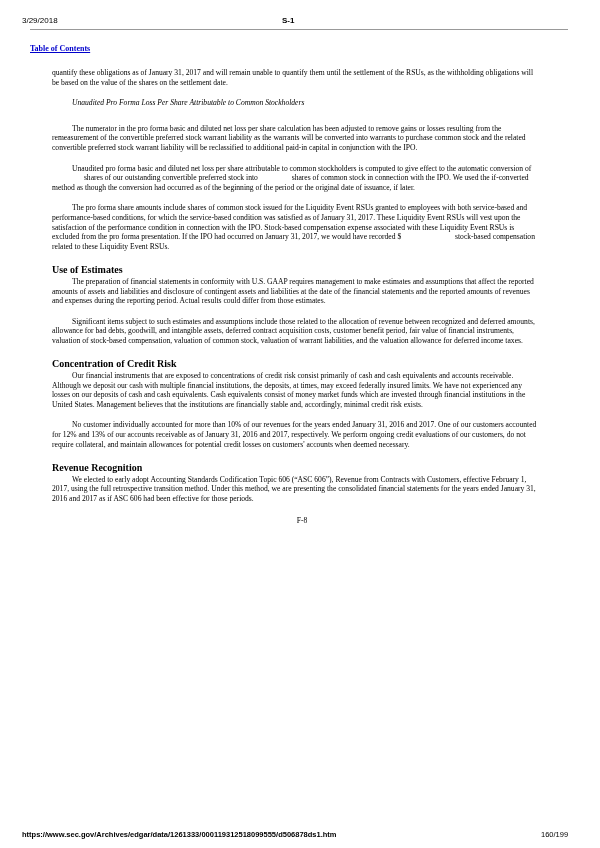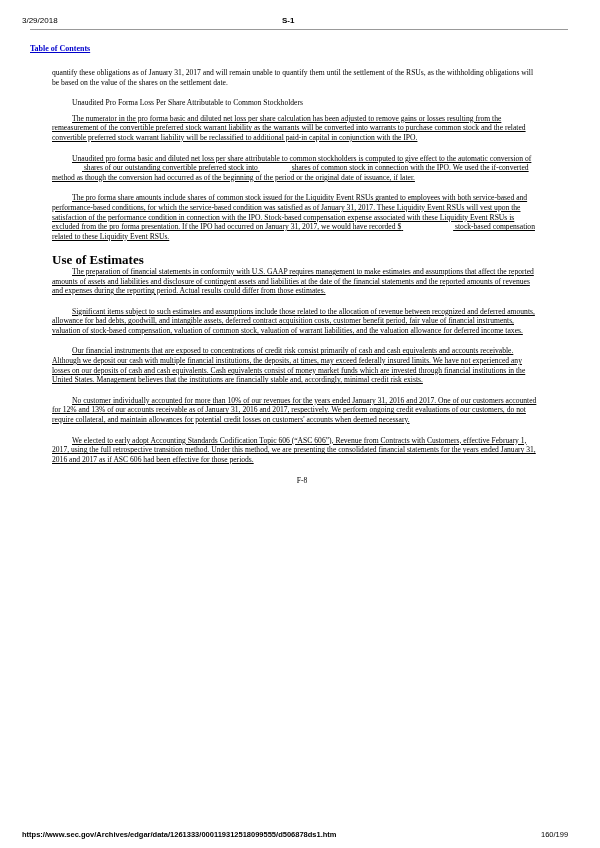--- a/index.html
+++ b/index.html
@@ -4,23 +4,23 @@
   <style>
     html, body { margin: 0; padding: 0; background: #ffffff; }
     body { width: 600px; height: 848px; position: relative; overflow: hidden; color: #000; }
     .header { position: absolute; top: 0; left: 0; width: 492px; height: 30px; font-family: "Liberation Sans", sans-serif; font-size: 8px; }
     .header .date { position: absolute; left: 22px; top: 16px; }
     .header .title { position: absolute; left: 282px; top: 16px; font-weight: bold; }
     .hr { position: absolute; left: 30px; top: 29px; width: 538px; height: 1px; background: #999; }
     .toc { position: absolute; left: 30px; top: 44px; font-family: Liberation Serif, serif; font-size: 8px; font-weight: bold; color: #0000cc; text-decoration: underline; cursor: pointer; }
     .content { position: absolute; left: 52px; top: 68px; width: 500px; font-family: "Liberation Serif", serif; font-size: 7.6px; line-height: 9.6px; }
     .content p { margin: 0 12px 11px 0; text-align: left; }
-    .content p.indent { text-indent: 20px; text-decoration: underline; }
-    .content p.italic-head { margin: 3px 0 6px 20px; }
-    .content h4 { font-size: 13px; font-weight: bold; margin: 14px 0 2px 0; }
+    .content p.indent { text-indent: 20px; }
+    .content p.italic-head { font-style: italic; margin: 3px 0 16px 20px; }
+    .content h4 { font-size: 10px; font-weight: bold; margin: 14px 0 2px 0; }
     .pagenum { text-align: center; margin-top: 12px; }
     .gap { display: inline-block; width: 30px; }
     .footer { position: absolute; left: 0; top: 824px; width: 600px; font-family: "Liberation Sans", sans-serif; font-size: 7.5px; }
     .footer .url { position: absolute; left: 22px; top: 6px; font-weight: bold; }
     .footer .pages { position: absolute; left: 541px; top: 6px; }
   </style>
 </head>
 <body>
 
 <div class="header">
@@ -45,23 +45,25 @@
   <p class="indent">
     <span>The pro forma share amounts include shares of common stock issued for the Liquidity Event RSUs granted to employees with both service-based and performance-based conditions, for which the service-based condition was satisfied as of January 31, 2017. These Liquidity Event RSUs will vest upon the satisfaction of the performance condition in connection with the IPO. Stock-based compensation expense associated with these Liquidity Event RSUs is excluded from the pro forma presentation. If the IPO had occurred on January 31, 2017, we would have recorded $</span>
     <span class="gap" style="width:50px"></span>
     <span>stock-based compensation related to these Liquidity Event RSUs.</span>
   </p>
 
   <h4>Use of Estimates</h4>
   <p class="indent">The preparation of financial statements in conformity with U.S. GAAP requires management to make estimates and assumptions that affect the reported amounts of assets and liabilities and disclosure of contingent assets and liabilities at the date of the financial statements and the reported amounts of revenues and expenses during the reporting period. Actual results could differ from those estimates.</p>
   <p class="indent">Significant items subject to such estimates and assumptions include those related to the allocation of revenue between recognized and deferred amounts, allowance for bad debts, goodwill, and intangible assets, deferred contract acquisition costs, customer benefit period, fair value of financial instruments, valuation of stock-based compensation, valuation of common stock, valuation of warrant liabilities, and the valuation allowance for deferred income taxes.</p>
 
+  <h4>Concentration of Credit Risk</h4>
   <p class="indent">Our financial instruments that are exposed to concentrations of credit risk consist primarily of cash and cash equivalents and accounts receivable. Although we deposit our cash with multiple financial institutions, the deposits, at times, may exceed federally insured limits. We have not experienced any losses on our deposits of cash and cash equivalents. Cash equivalents consist of money market funds which are invested through financial institutions in the United States. Management believes that the institutions are financially stable and, accordingly, minimal credit risk exists.</p>
   <p class="indent">No customer individually accounted for more than 10% of our revenues for the years ended January 31, 2016 and 2017. One of our customers accounted for 12% and 13% of our accounts receivable as of January 31, 2016 and 2017, respectively. We perform ongoing credit evaluations of our customers, do not require collateral, and maintain allowances for potential credit losses on customers' accounts when deemed necessary.</p>
 
+  <h4>Revenue Recognition</h4>
   <p class="indent">We elected to early adopt Accounting Standards Codification Topic 606 (“ASC 606”), Revenue from Contracts with Customers, effective February 1, 2017, using the full retrospective transition method. Under this method, we are presenting the consolidated financial statements for the years ended January 31, 2016 and 2017 as if ASC 606 had been effective for those periods.</p>
 
   <div class="pagenum">F-8</div>
 </div>
 
 <div class="footer">
   <span class="url">https://www.sec.gov/Archives/edgar/data/1261333/000119312518099555/d506878ds1.htm</span>
   <span class="pages">160/199</span>
 </div>
 

